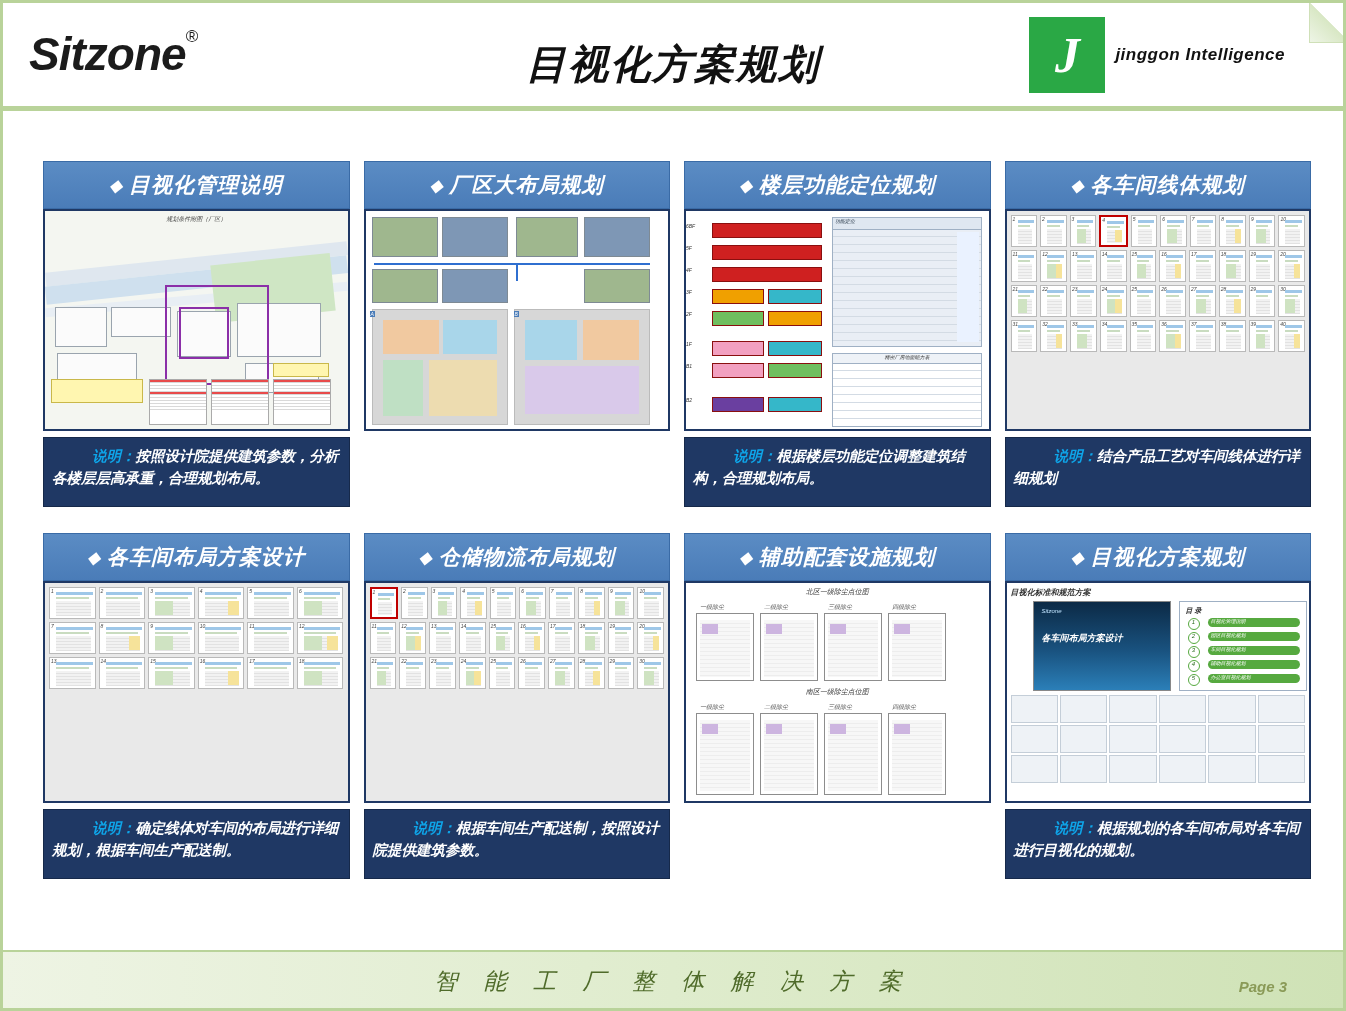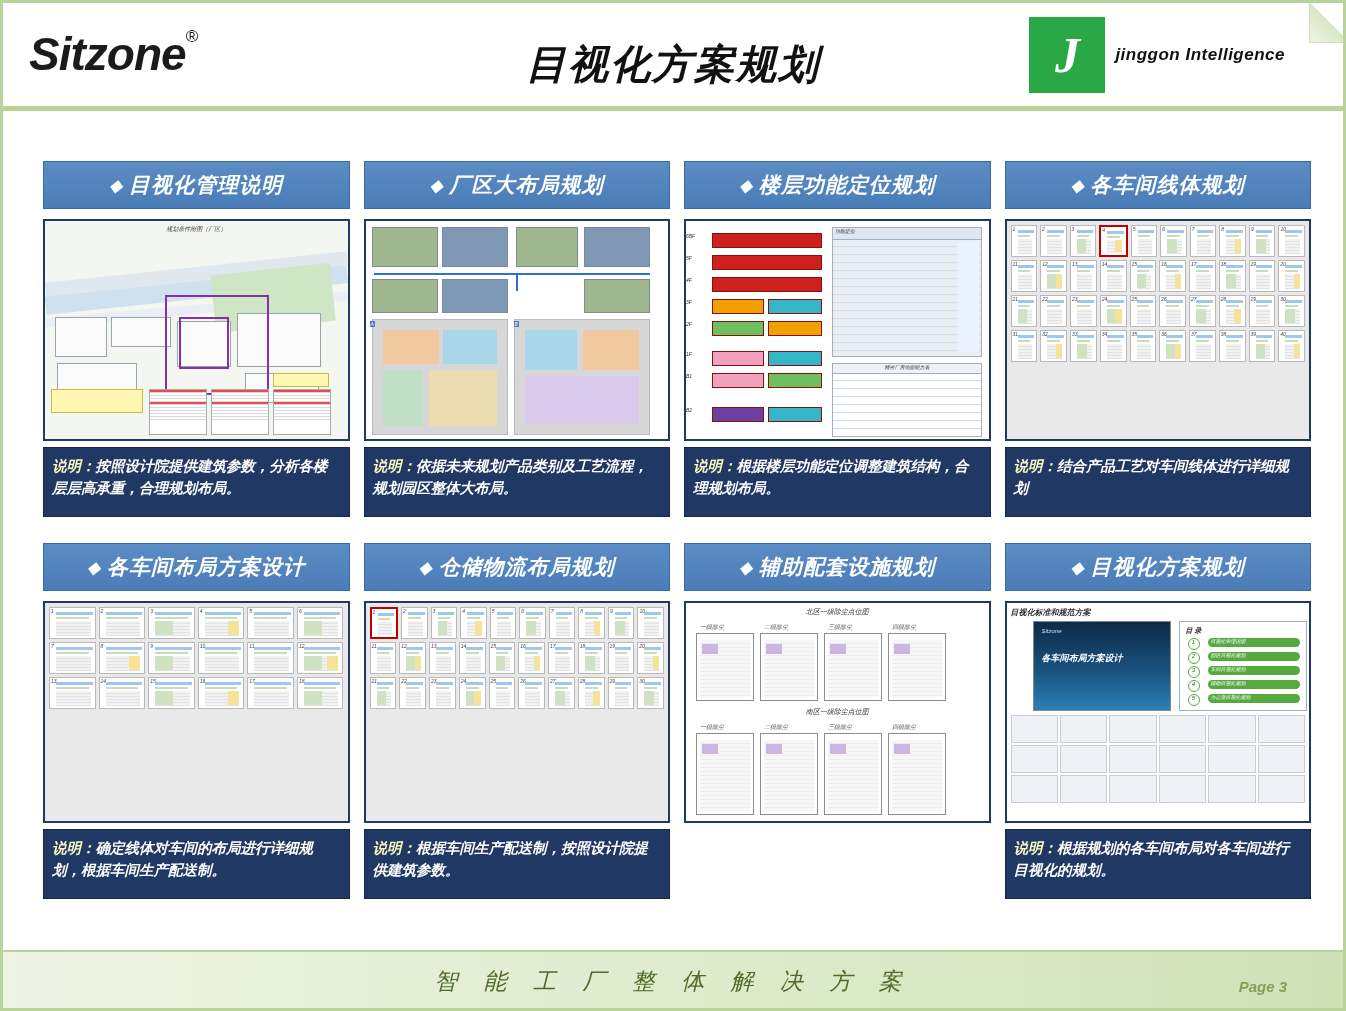--- a/index.html
+++ b/index.html
@@ -83,38 +83,37 @@
   .card-title {
     height: 48px;
     background: linear-gradient(to bottom,#5b8cc4,#4a7cb8);
     border: 1px solid #3a6ba6;
     color: #fff; font-size: 21px; font-weight: bold;
     display:flex; align-items:center; justify-content:center;
     letter-spacing: 1px;
   }
   .card-title .dia { margin-right: 6px; font-size: 16px; }
   .thumb {
-    margin-top: 10px;
     height: 222px;
     border: 2px solid #1f3864;
     background: #fdfdfd;
     position: relative;
     overflow: hidden;
   }
   .note {
     margin-top: 6px;
     min-height: 70px;
     background: #1f3864;
     border: 1px solid #16294a;
     color: #ffffff;
     font-size: 14.5px; font-weight: bold;
     line-height: 1.55;
     padding: 7px 8px 8px 8px;
   }
-  .note .lead { color: #fef9c3; }
+  .note .lead { color: #0ea5e9; margin-left: 40px; }
   .card.r2 .thumb { height: 222px; }
 
   
   
   .t1 { background:#f4f6f1; }
   .t1 .roadA { position:absolute; left:0; right:0; top:46px; height:14px; background:#dfe7ef; transform:rotate(-6deg); }
   .t1 .roadB { position:absolute; left:0; right:0; top:84px; height:9px; background:#e8eef4; transform:rotate(-5deg); }
   .t1 .river { position:absolute; left:0; right:0; top:60px; height:18px; background:#cfe0ee; transform:rotate(-6deg); }
   .t1 .green { position:absolute; left:168px; top:48px; width:120px; height:58px; background:#cfe6c4; transform:rotate(-6deg); }
   .t1 .blk { position:absolute; border:1px solid #9aa4ae; background:#fbfbfb; }
@@ -294,23 +293,20 @@
           <div class="zone" style="position:absolute;left:10px;top:50px;width:40px;height:56px;background:#bfe0c4"></div>
           <div class="zone" style="position:absolute;left:56px;top:50px;width:68px;height:56px;background:#eddcb0"></div>
         </div>
         <div class="map" style="left:148px;top:98px;width:136px;height:116px">
           <div class="zone" style="position:absolute;left:10px;top:10px;width:52px;height:40px;background:#a9d6ea"></div>
           <div class="zone" style="position:absolute;left:68px;top:10px;width:56px;height:40px;background:#f1c9a0"></div>
           <div class="zone" style="position:absolute;left:10px;top:56px;width:114px;height:48px;background:#d9c9ea"></div>
         </div>
         <div class="lbl" style="left:4px;top:100px">A</div>
         <div class="lbl" style="left:148px;top:100px">B</div>
-      </div>
-      <div class="note">
-        <span class="lead">说明：</span><span>依据未来规划产品类别及工艺流程，规划园区整体大布局。</span>
       </div>
     </div>
 
     <div class="card">
       <div class="card-title">
         <span class="dia">◆</span>
         <span>楼层功能定位规划</span>
       </div>
       <div class="thumb t3">
         <div class="slab red" style="left:26px;top:12px;width:110px"></div>

